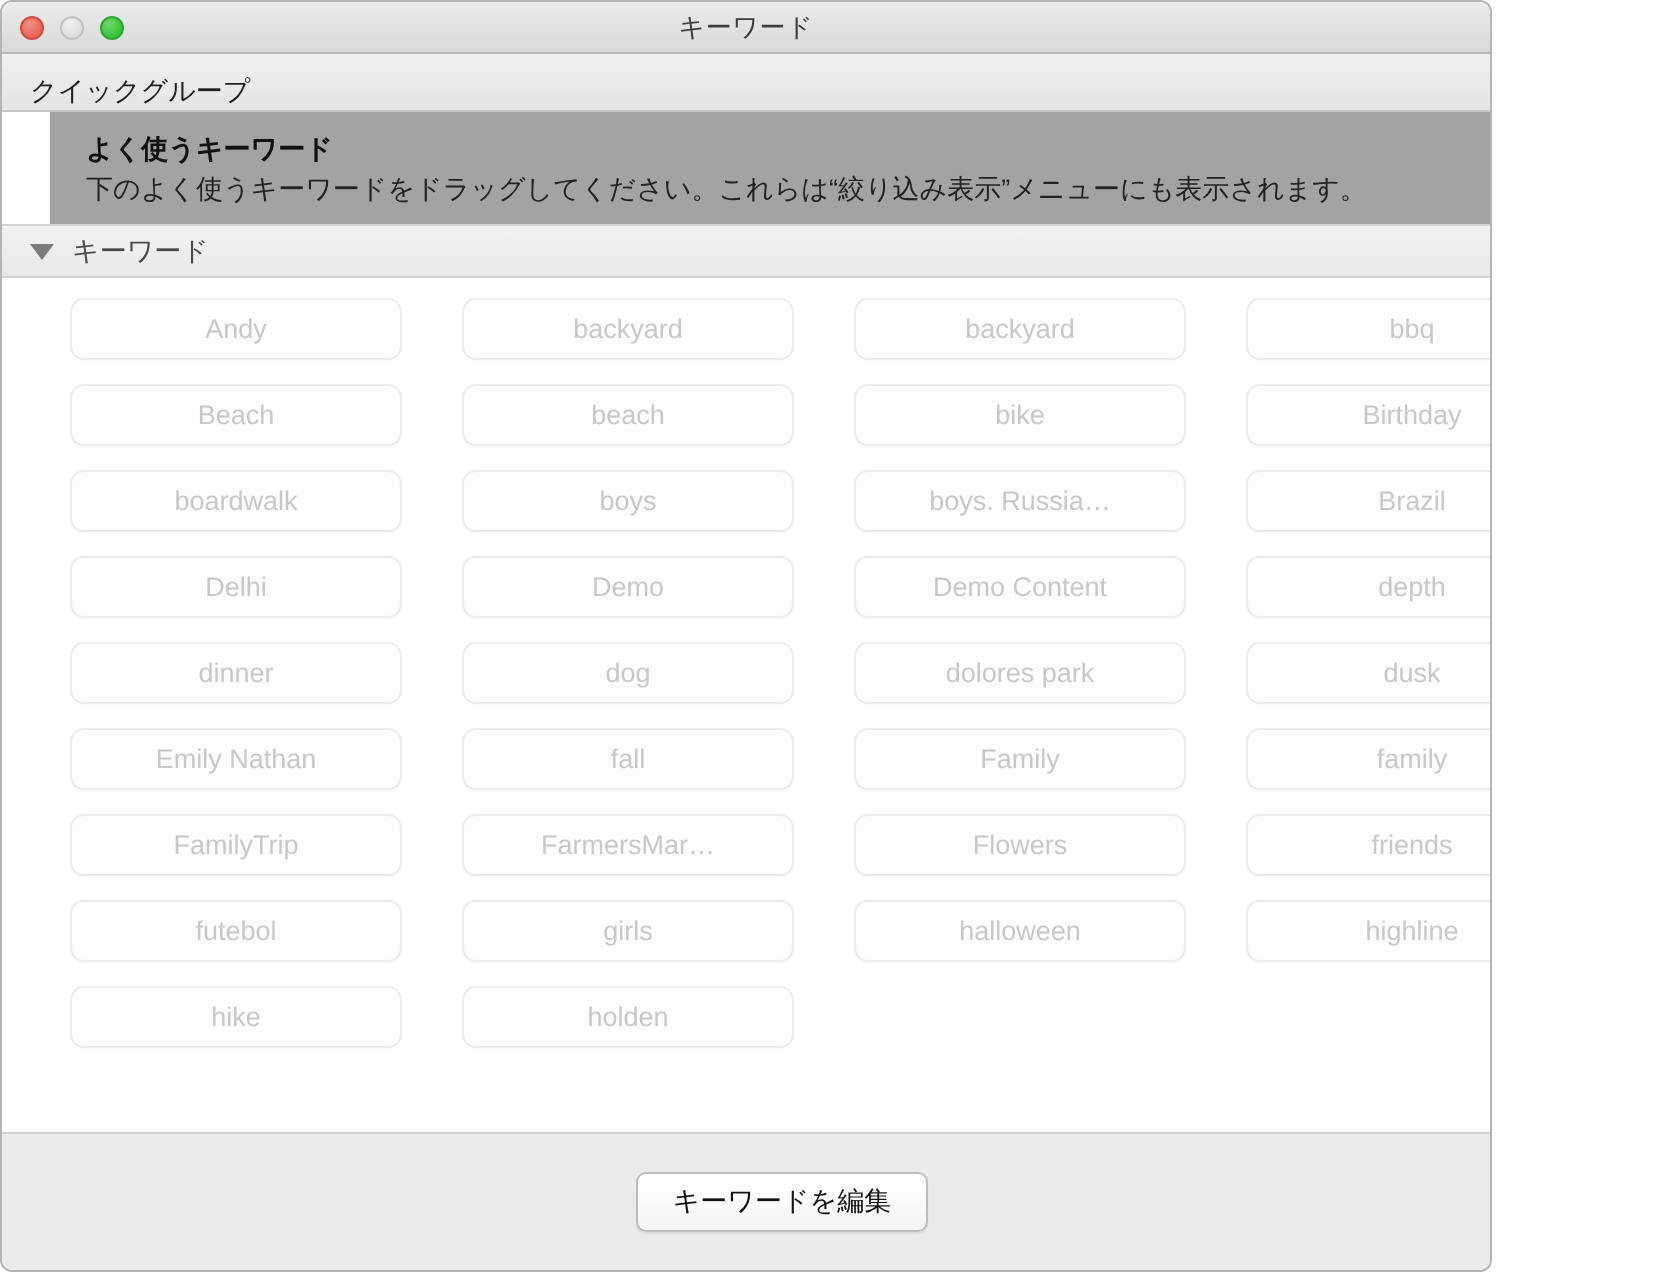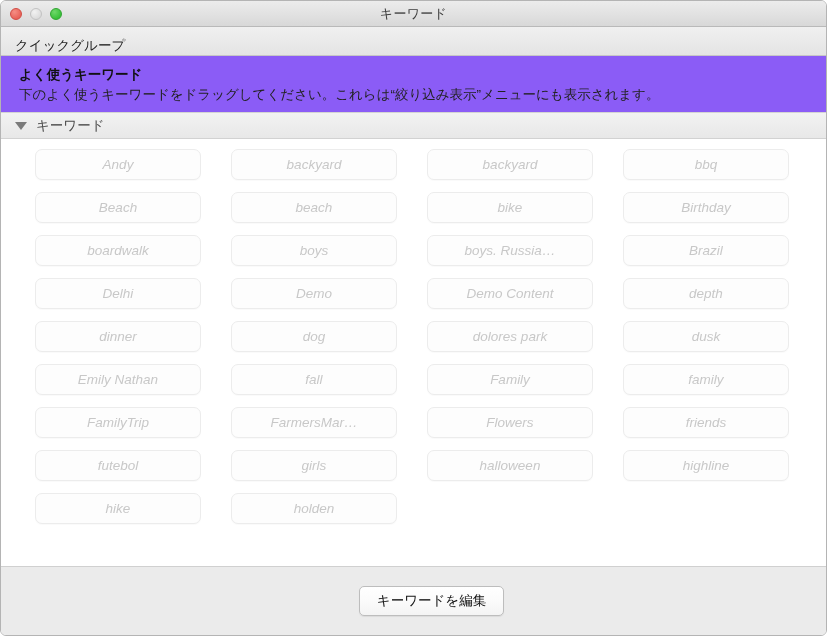--- a/index.html
+++ b/index.html
@@ -7,21 +7,21 @@
     margin: 0;
     padding: 0;
     background: #ffffff;
   }
   body {
     font-family: "Liberation Sans", "DejaVu Sans", sans-serif;
     -webkit-font-smoothing: antialiased;
   }
   #window {
     position: relative;
-    width: 827px;
+    width: 746px;
     height: 636px;
     box-sizing: border-box;
     overflow: hidden;
     background: #ffffff;
     border: 1px solid #b4b4b4;
     border-radius: 6px;
     display: flex;
     flex-direction: column;
   }
 
@@ -82,23 +82,24 @@
     box-sizing: border-box;
   }
   #quickgroup-label {
     font-size: 13.5px;
     color: #1f1f1f;
   }
 
   
   #header {
     flex: 0 0 auto;
-    background: #8b5cf6;
+    background: #a3a3a3;
     padding: 9px 14px 8px 18px;
     box-sizing: border-box;
+    margin-left: 24px;
   }
   #header-title {
     font-size: 13.5px;
     font-weight: bold;
     color: #111111;
     line-height: 19px;
     margin-bottom: 1px;
   }
   #header-desc {
     font-size: 13.5px;
@@ -157,21 +158,20 @@
     box-shadow: 0 1px 1px rgba(0,0,0,0.025);
     display: flex;
     align-items: center;
     justify-content: center;
     font-size: 13.5px;
     color: #c8c8c8;
     cursor: default;
     overflow: hidden;
     white-space: nowrap;
     padding: 0 21px;
-    font-style: italic;
   }
 
   
   #footer {
     flex: 0 0 69px;
     height: 69px;
     background: #ebebeb;
     border-top: 1px solid #d0d0d0;
     box-sizing: border-box;
     display: flex;

